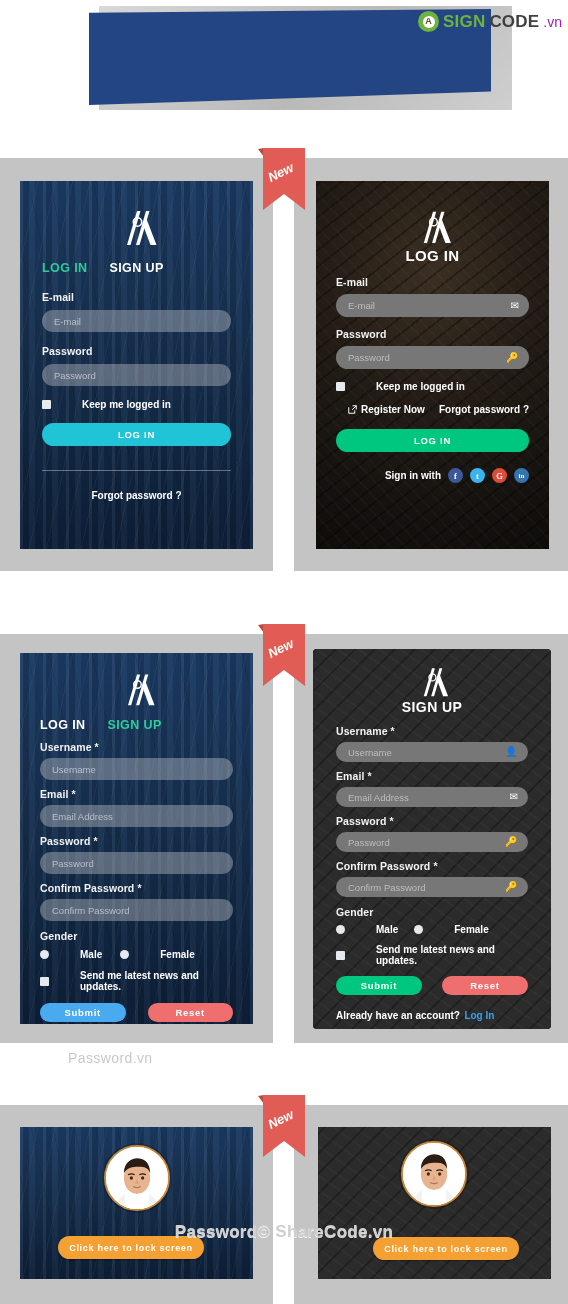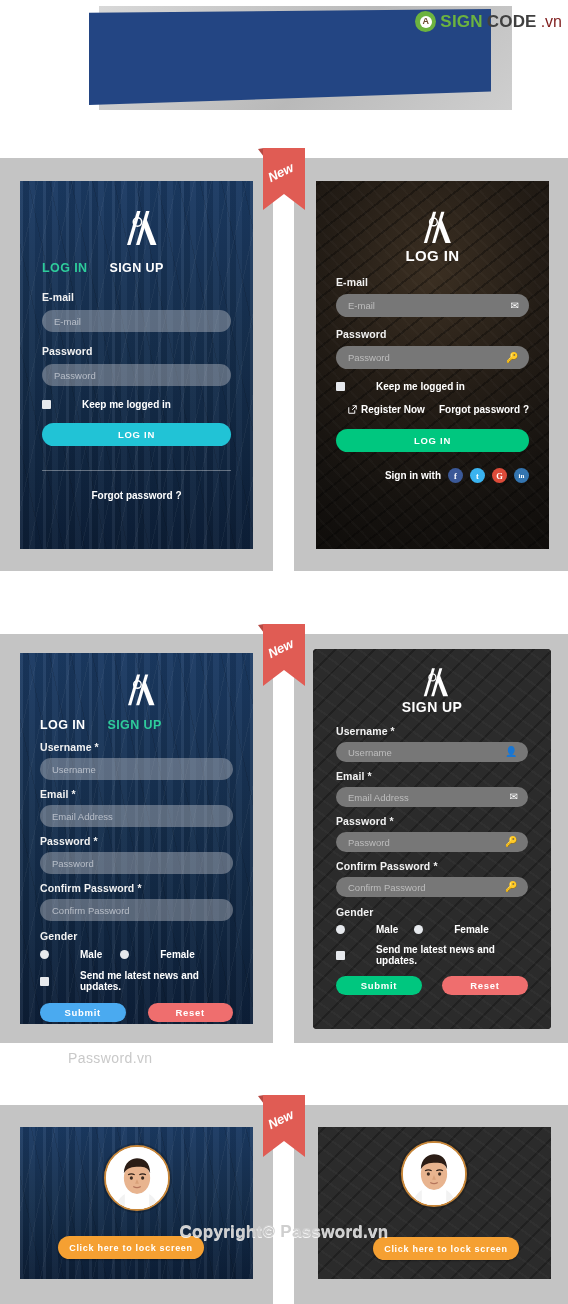--- a/index.html
+++ b/index.html
@@ -39,21 +39,21 @@
   .sc-mark::after {
     content: ""; width: 12px; height: 12px; border-radius: 50%;
     background: #fff; position: absolute;
   }
   .sc-mark span {
     position: relative; z-index: 2; color: #6b4a2e;
     font-size: 9px; font-weight: bold; line-height: 1;
   }
   .sc-share { color: #6cb33f; font-size: 17px; font-weight: bold; letter-spacing: .2px; }
   .sc-code  { color: #404040; font-size: 17px; font-weight: bold; letter-spacing: .2px; }
-  .sc-vn    { color: #7f1d1d; font-size: 16px; font-weight: normal; }
+  .sc-vn    { color: #a21caf; font-size: 14px; font-weight: normal; }
   .gray-box { position: absolute; background: #c4c4c4; }
 
   .card { position: absolute; overflow: hidden; }
   .card.blue  { background: #122a4d; }
   .card.dark  { background: #161311; }
 
   
   .tex-forest {
     position: absolute; inset: 0;
     background:
@@ -432,20 +432,24 @@
 
       <div style="display:flex;gap:20px;margin-top:10px;">
         <div class="btn btn-green" style="width:86px;height:19px;">
           <span>Submit</span>
         </div>
         <div class="btn btn-red" style="width:86px;height:19px;">
           <span>Reset</span>
         </div>
       </div>
 
+      <div style="margin-top:10px;">
+        <span class="link-sm">Already have an account?</span>
+        <span class="link-sm link-blue">Log In</span>
+      </div>
     </div>
   </div>
 
   <div class="ribbon" style="left:263px;top:624px;">
     <div class="fold"></div>
     <div class="flag"></div>
     <div class="txt">New</div>
   </div>
 
   <div class="wm-sharecode">Password.vn</div>
@@ -500,15 +504,15 @@
       </div>
     </div>
   </div>
 
   <div class="ribbon" style="left:263px;top:1095px;">
     <div class="fold"></div>
     <div class="flag"></div>
     <div class="txt">New</div>
   </div>
 
-  <div class="wm-copyright">Copyright© Password.vn</div>
+  <div class="wm-copyright">Password© ShareCode.vn</div>
 
 </div>
 
 </body></html>

